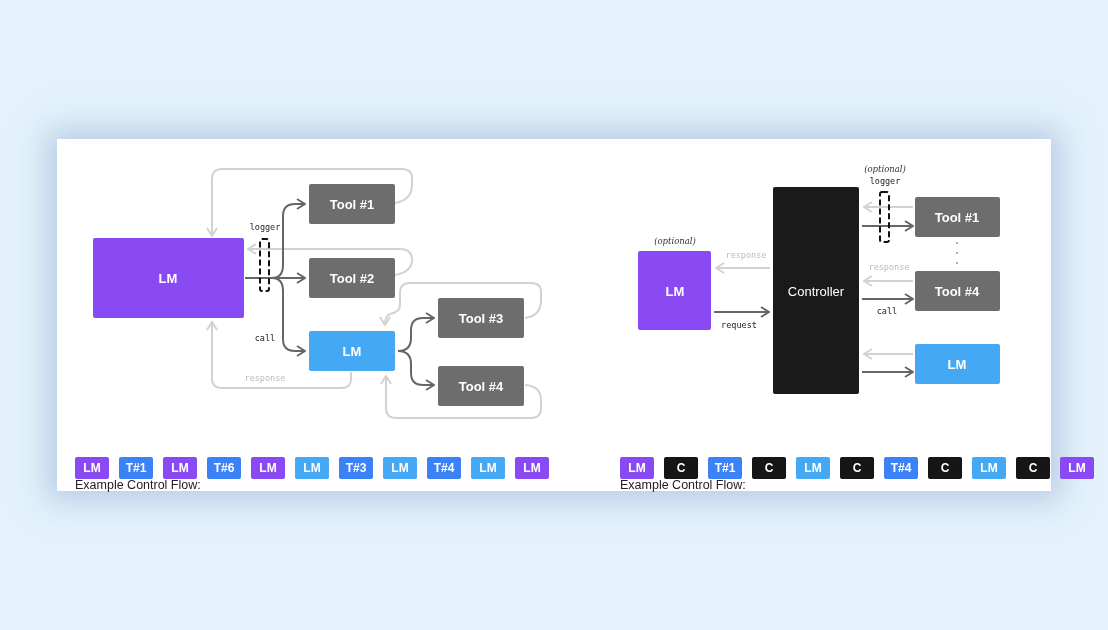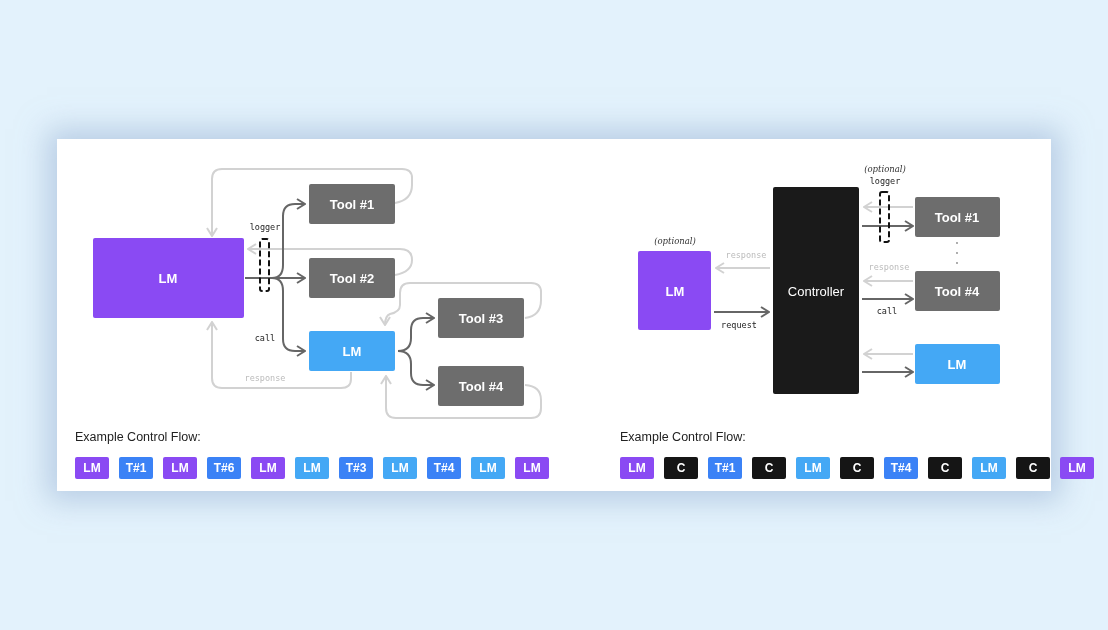--- a/index.html
+++ b/index.html
@@ -12,21 +12,21 @@
   .card {
     position:absolute; left:57px; top:139px; width:994px; height:352px;
     background:#ffffff;
     box-shadow: 0 0 28px 10px rgba(150,175,210,0.55);
   }
   svg.diagram { position:absolute; left:0; top:0; width:1108px; height:630px; }
   .box-text { font-family:"Liberation Sans", sans-serif; font-weight:bold; fill:#ffffff; text-anchor:middle; dominant-baseline:central; }
   .mono { font-family:"DejaVu Sans Mono", monospace; font-size:8.5px; }
   .hand { font-family:"DejaVu Serif", serif; font-style:italic; font-size:8.5px; fill:#333; text-anchor:middle; }
   .flow-title {
-    position:absolute; font-size:12.5px; color:#222;
+    position:absolute; font-size:12.5px; color:#222;margin-top:48px;
   }
   .flow { position:absolute; display:flex; gap:10px; }
   .chip {
     height:22px; border-radius:2px; color:#fff; font-weight:bold; font-size:12px;
     display:flex; align-items:center; justify-content:center; padding:0 9px; min-width:16px;
   }
   .chip.lm-purple { background:#8a4af3; width:16px; }
   .chip.lm-blue { background:#44a8f5; width:16px; }
   .chip.tool { background:#3b82f6; width:16px; }
   .chip.ctrl { background:#151515; width:4px; }

